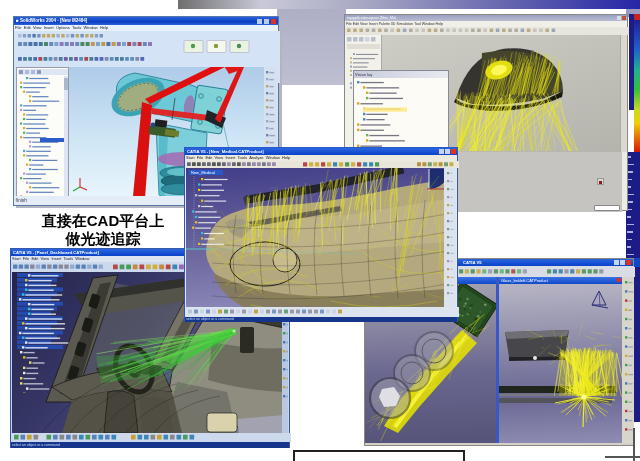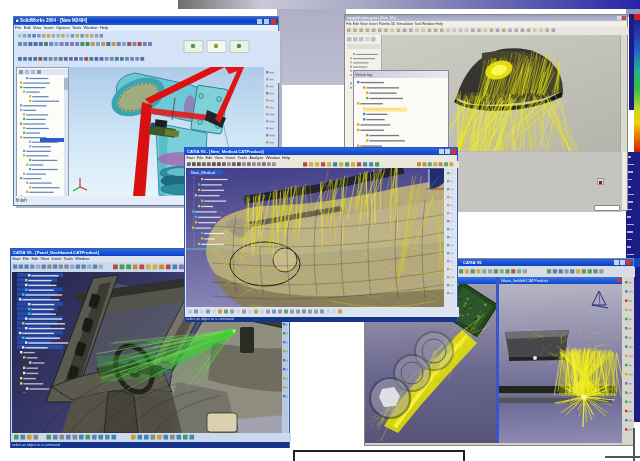--- a/index.html
+++ b/index.html
@@ -716,20 +716,21 @@
           <rect x="2.0" y="109.0" width="2.4" height="2.4" fill="#98a8c4"></rect>
           <rect x="5.4" y="109.9" width="4.2" height="1.4" fill="#8a98b2" opacity="0.8"></rect>
           <rect x="2.0" y="116.0" width="2.4" height="2.4" fill="#6888b0"></rect>
           <rect x="5.4" y="116.9" width="4.7" height="1.4" fill="#8a98b2" opacity="0.8"></rect>
           <rect x="2.0" y="123.0" width="2.4" height="2.4" fill="#b8a868"></rect>
           <rect x="5.4" y="123.9" width="4.2" height="1.4" fill="#8a98b2" opacity="0.8"></rect>
         </svg>
   </div>
   <div style="position:absolute;left:0;bottom:0;width:100%;height:9px;background:#e4ecf8;color:#445;font-size:5px;line-height:9px;">&nbsp;finish</div>
 </div>
+  <div style="position:absolute;left:28px;top:212px;width:150px;text-align:center;color:#000;font-weight:bold;font-size:15px;line-height:18px;">直接在CAD平台上<br>做光迹追踪</div>
 
 <div style="position:absolute;left:364px;top:258px;width:270px;height:188px;background:#d4d0c8;border:1px solid #888;">
   <div style="position:absolute;left:0;top:0;width:100%;height:7px;background:linear-gradient(180deg,#2a66e0,#0a42c8);">
     <div style="position:absolute;left:98px;top:1px;color:#fff;font-size:4.2px;line-height:5px;font-weight:bold;">CATIA V5</div>
     <div style="position:absolute;right:2px;top:1px;width:5px;height:5px;background:#e03020;"></div>
     <div style="position:absolute;right:8px;top:1px;width:5px;height:5px;background:#c8d4ec;"></div>
     <div style="position:absolute;right:14px;top:1px;width:5px;height:5px;background:#c8d4ec;"></div>
   </div>
   <svg width="270" height="11" viewBox="0 0 270 11" style="position:absolute;left:0;top:7px">
         <rect width="270" height="11" fill="#d9dce4"></rect>

